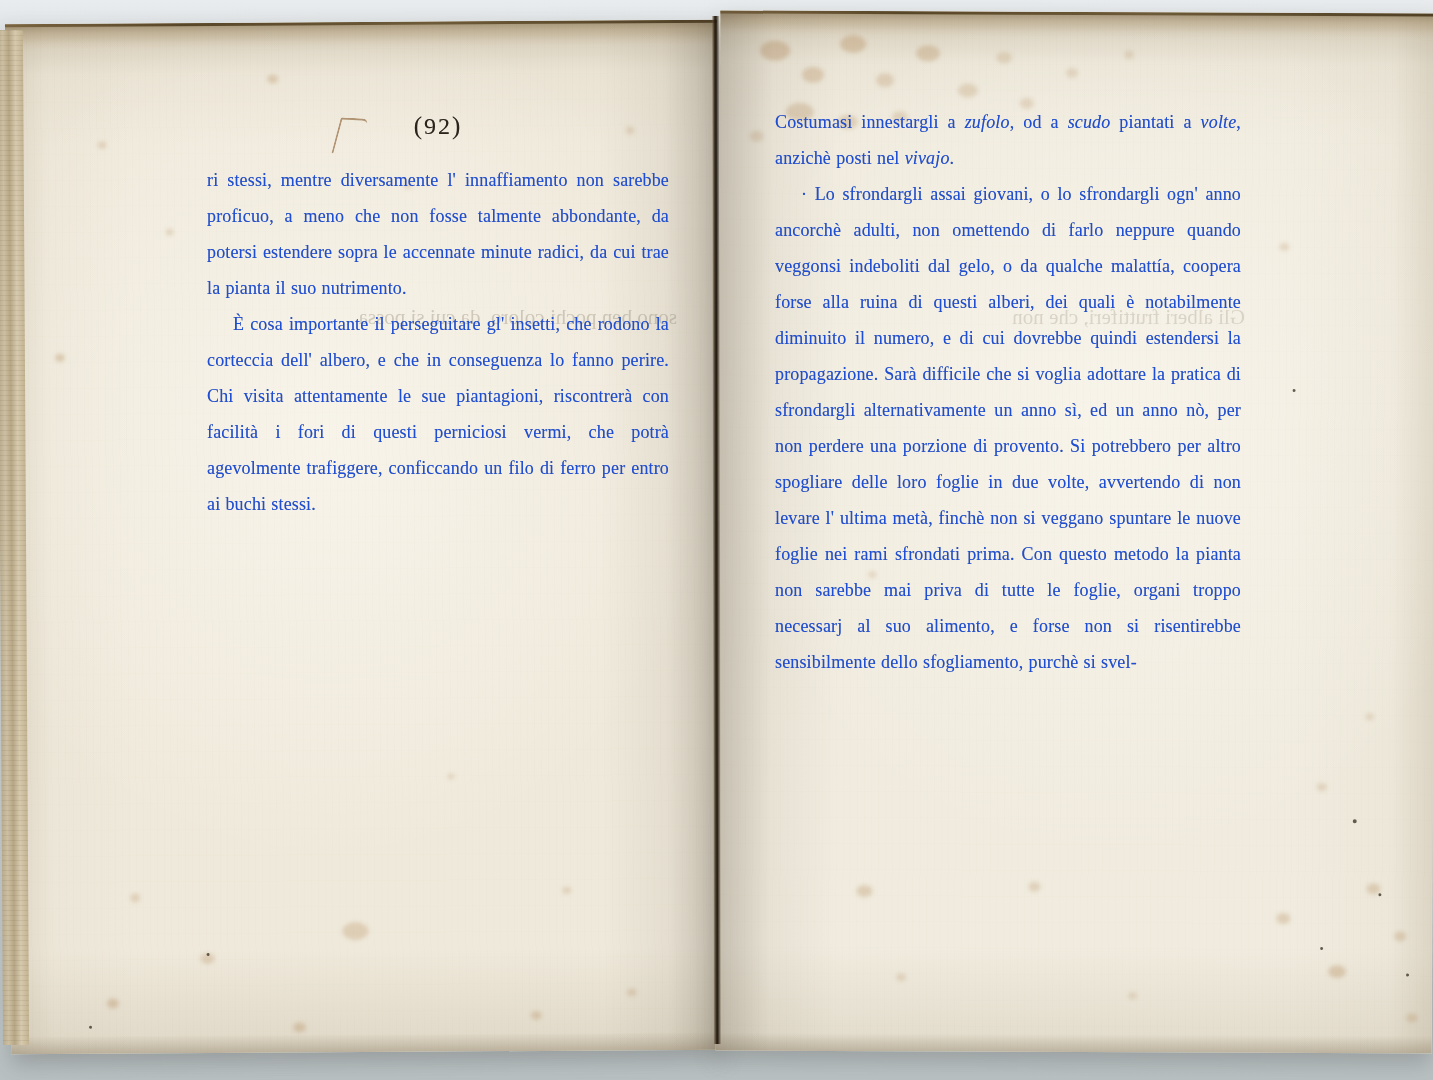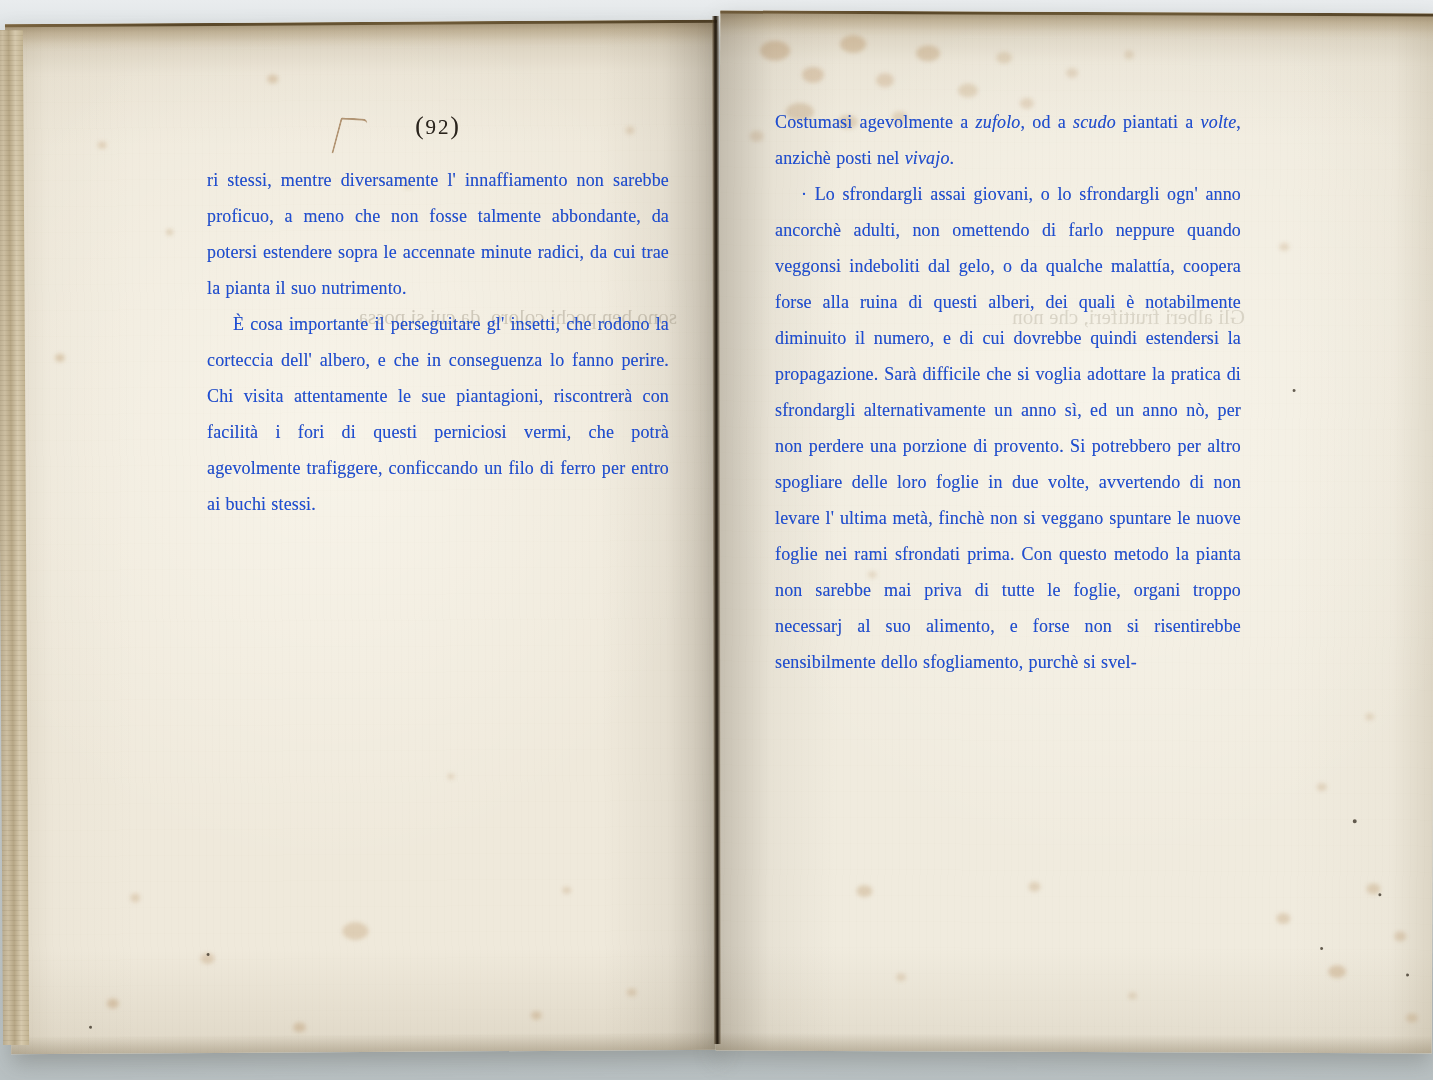--- a/index.html
+++ b/index.html
@@ -174,21 +174,21 @@
 
   .folio {
     text-align: center;
     font-size: 23px;
     letter-spacing: 2px;
     margin-bottom: 22px;
     color: #2a241d;
     font-family: "Liberation Serif", serif;
   }
   .folio .par { font-size: 25px; }
-  .folio .num { font-size: 21px; }
+  .folio .num { font-size: 24px; }
 
   .para {
     margin: 0;
     font-size: 18px;
     line-height: 36px;
     text-align: justify;
     text-justify: inter-word;
     color: #1d4ed8;
     text-indent: 0;
     letter-spacing: 0.15px;
@@ -363,21 +363,21 @@
     <div class="speck" style="left:574px; top:376px; width:3px; height:3px;"></div>
 
     <div class="gutter-shadow-right"></div>
     <div class="bottom-edge"></div>
   </div>
 
   <div class="showthrough-r">Gli alberi fruttiferi, che non</div>
 
   <div class="text-col recto">
     <p class="para">
-      <span>Costumasi agevolmente a </span><i>zufolo</i><span>, od a </span><i>scudo</i><span> piantati a </span><i>volte</i><span>, anzichè posti nel </span><i>vivajo</i><span>.</span>
+      <span>Costumasi innestargli a </span><i>zufolo</i><span>, od a </span><i>scudo</i><span> piantati a </span><i>volte</i><span>, anzichè posti nel </span><i>vivajo</i><span>.</span>
     </p>
     <p class="para">· Lo sfrondargli assai giovani, o lo sfrondargli ogn' anno ancorchè adulti, non omettendo di farlo neppure quando veggonsi indeboliti dal gelo, o da qualche malattía, coopera forse alla ruina di questi alberi, dei quali è notabilmente diminuito il numero, e di cui dovrebbe quindi estendersi la propagazione. Sarà difficile che si voglia adottare la pratica di sfrondargli alternativamente un anno sì, ed un anno nò, per non perdere una porzione di provento. Si potrebbero per altro spogliare delle loro foglie in due volte, avvertendo di non levare l' ultima metà, finchè non si veggano spuntare le nuove foglie nei rami sfrondati prima. Con questo metodo la pianta non sarebbe mai priva di tutte le foglie, organi troppo necessarj al suo alimento, e forse non si risentirebbe sensibilmente dello sfogliamento, purchè si svel-</p>
   </div>
 
   <div class="spine"></div>
 
   <div class="block-edge">
     <div class="block-edge-lines"></div>
   </div>
 

